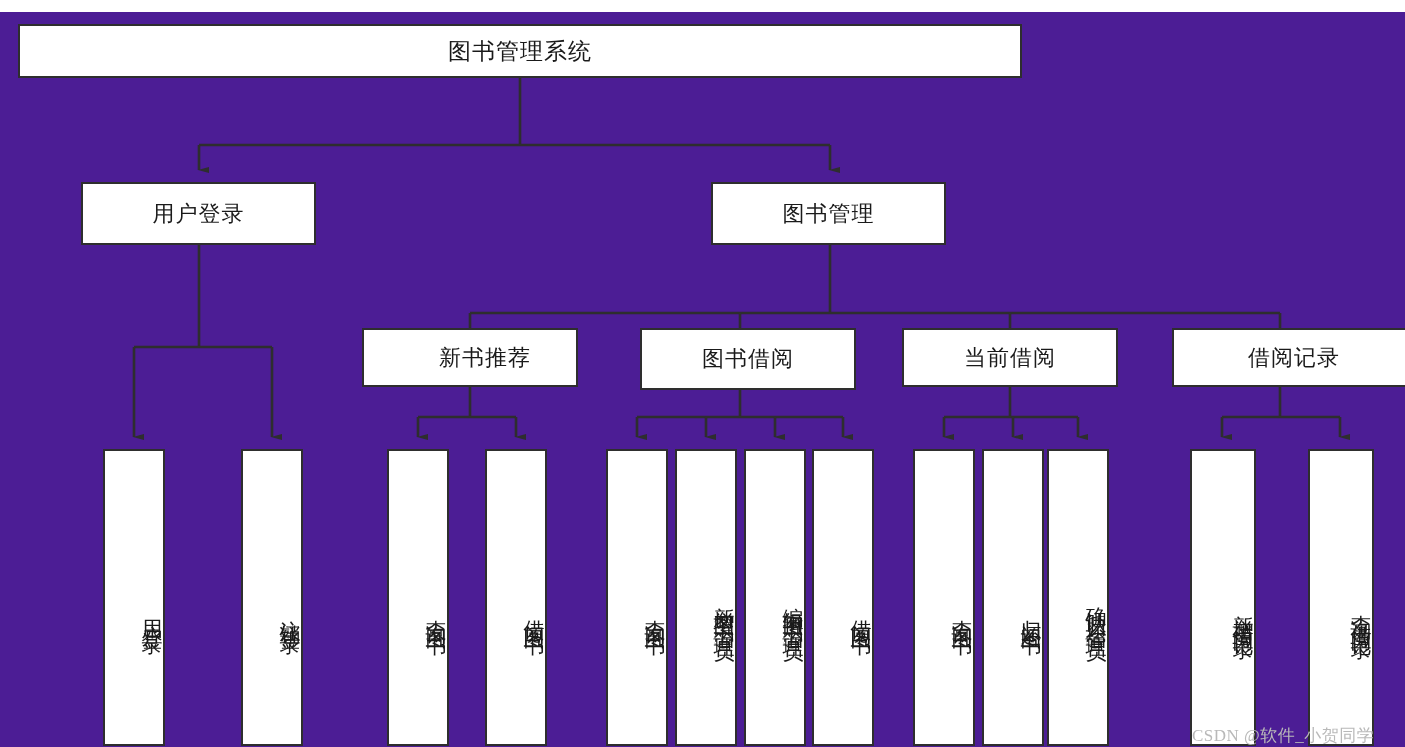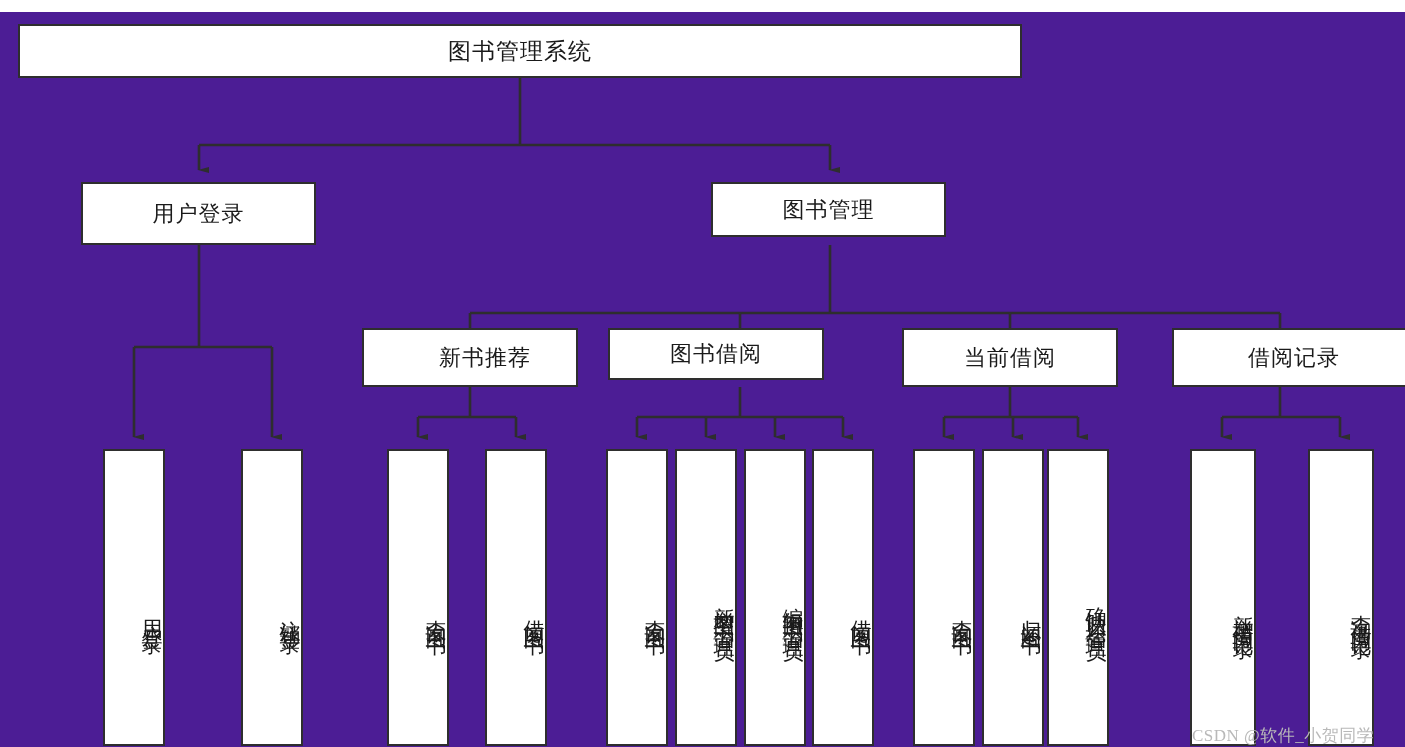--- a/index.html
+++ b/index.html
@@ -107,28 +107,28 @@
     </g>
   </svg>
 
   <div class="node h root" style="left:18px;top:12px;width:1004px;height:54px;">
     <span>图书管理系统</span>
   </div>
 
   <div class="node h" style="left:81px;top:170px;width:235px;height:63px;">
     <span>用户登录</span>
   </div>
-  <div class="node h" style="left:711px;top:170px;width:235px;height:55px;">
+  <div class="node h" style="left:711px;top:170px;width:235px;height:63px;">
     <span>图书管理</span>
   </div>
 
   <div class="node h" style="left:362px;top:316px;width:216px;height:59px;padding-left:30px;">
     <span>新书推荐</span>
   </div>
-  <div class="node h" style="left:608px;top:316px;width:216px;height:52px;">
+  <div class="node h" style="left:640px;top:316px;width:216px;height:62px;">
     <span>图书借阅</span>
   </div>
   <div class="node h" style="left:902px;top:316px;width:216px;height:59px;align-items:center;">
     <span>当前借阅</span>
   </div>
   <div class="node h" style="left:1172px;top:316px;width:244px;height:59px;">
     <span>借阅记录</span>
   </div>
 
   <div class="node v" style="left:103px;top:437px;width:62px;height:297px;">

